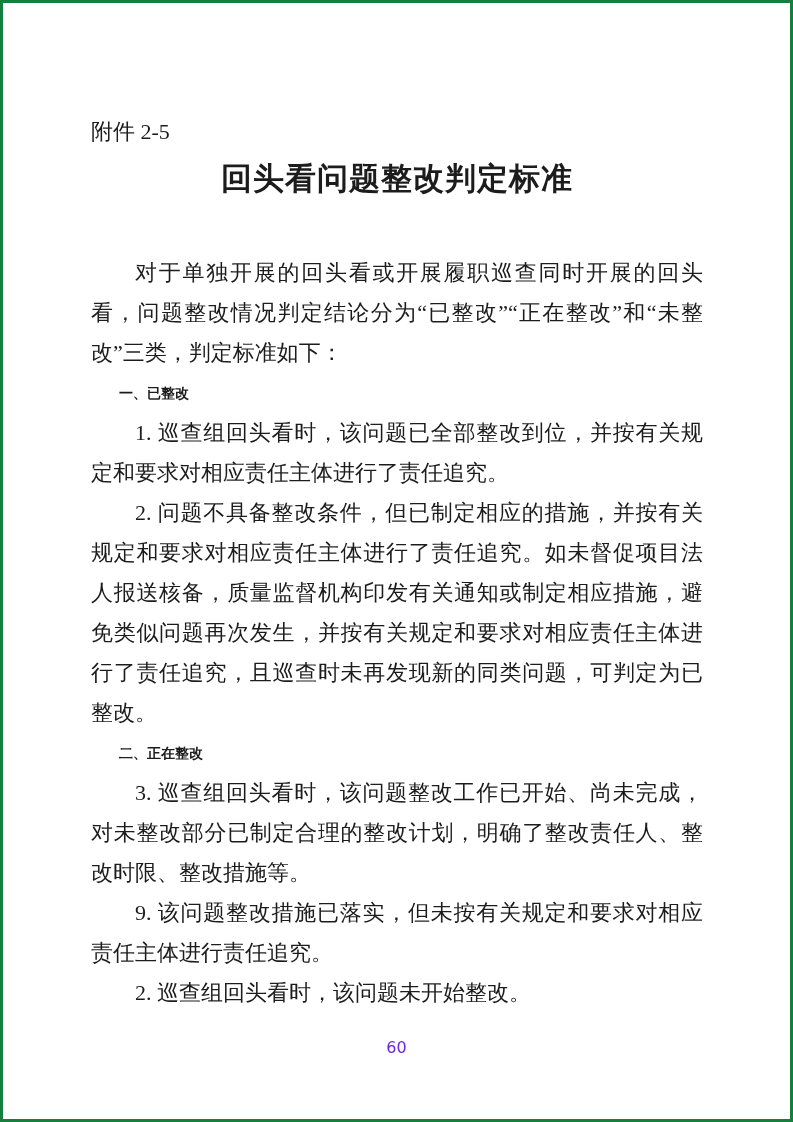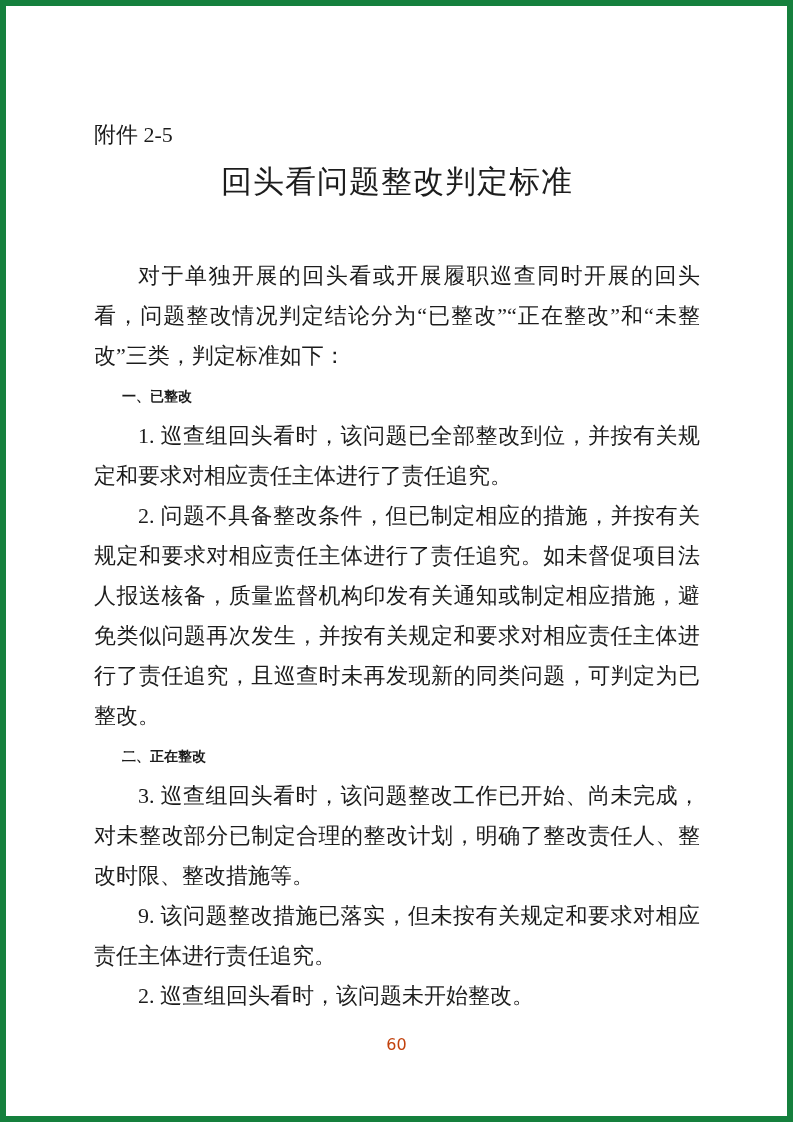--- a/index.html
+++ b/index.html
@@ -5,39 +5,39 @@
   html, body {
     margin: 0;
     padding: 0;
     background: #ffffff;
   }
   .page {
     width: 793px;
     height: 1122px;
     box-sizing: border-box;
     background: #ffffff;
-    border: 6px solid #15803d;
+    border: 3px solid #15803d;
     position: relative;
     overflow: hidden;
     font-family: "Liberation Serif", "DejaVu Serif", serif;
     color: #1c1c1c;
   }
   .content {
     padding: 112px 87px 0 88px;
   }
   .attachment-label {
     font-size: 22px;
     line-height: 34px;
     text-align: left;
   }
   .doc-title {
     margin-top: 8px;
     text-align: center;
     font-size: 31px;
-    font-weight: 400;
+    font-weight: 700;
     letter-spacing: 1px;
     line-height: 44px;
     font-family: "Liberation Serif", "DejaVu Serif", serif;
   }
   .body-text {
     margin-top: 52px;
     font-size: 22px;
     line-height: 40px;
     text-align: justify;
   }
@@ -54,21 +54,21 @@
     font-family: "Liberation Sans", "DejaVu Sans", sans-serif;
   }
   .page-number {
     position: absolute;
     bottom: 62px;
     left: 0;
     width: 100%;
     text-align: center;
     font-size: 16px;
     font-family: "DejaVu Sans", "Liberation Sans", sans-serif;
-    color: #c2410c;
+    color: #6d28d9;
   }
 </style>
 </head>
 <body>
 
 <div class="page">
   <div class="content">
 
     <div class="attachment-label">附件 2-5</div>
 

